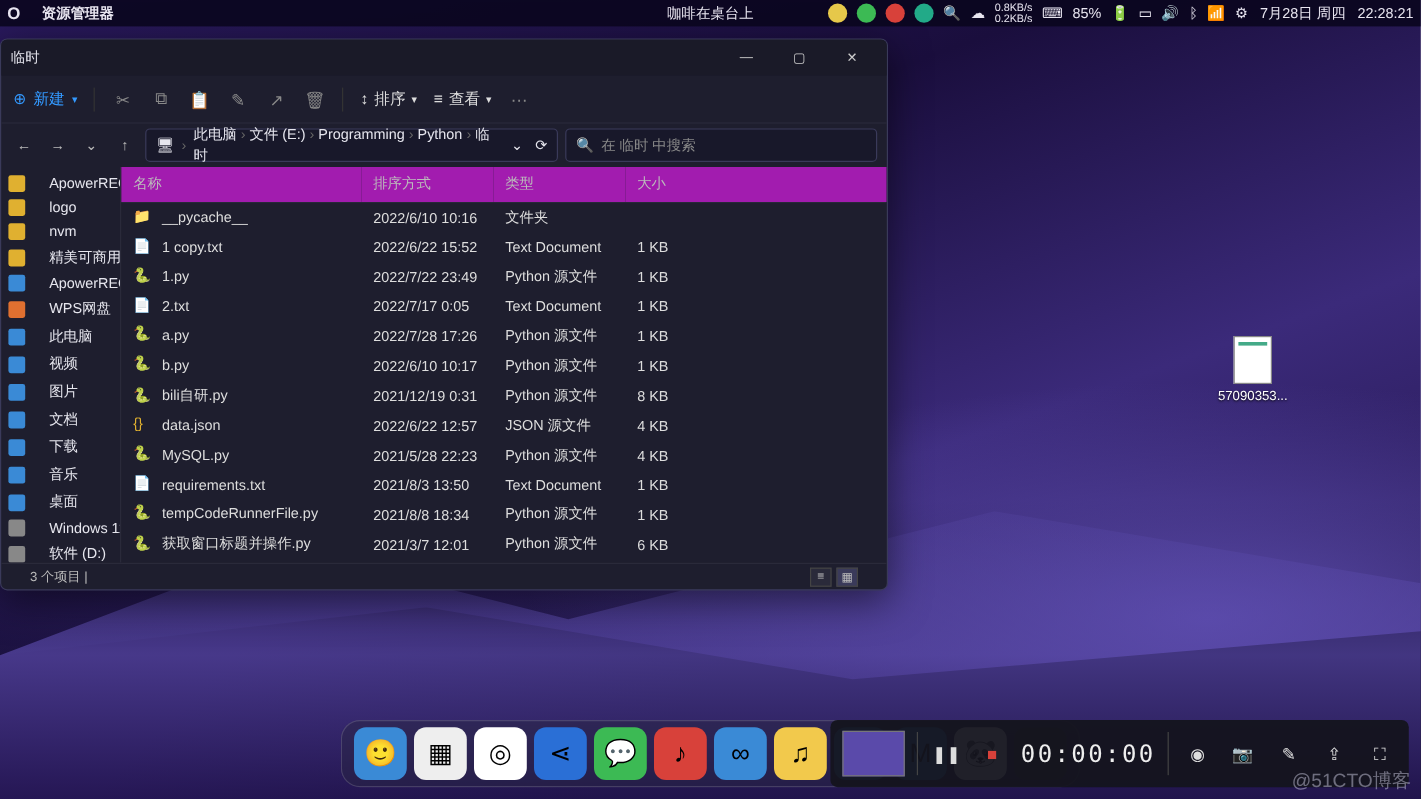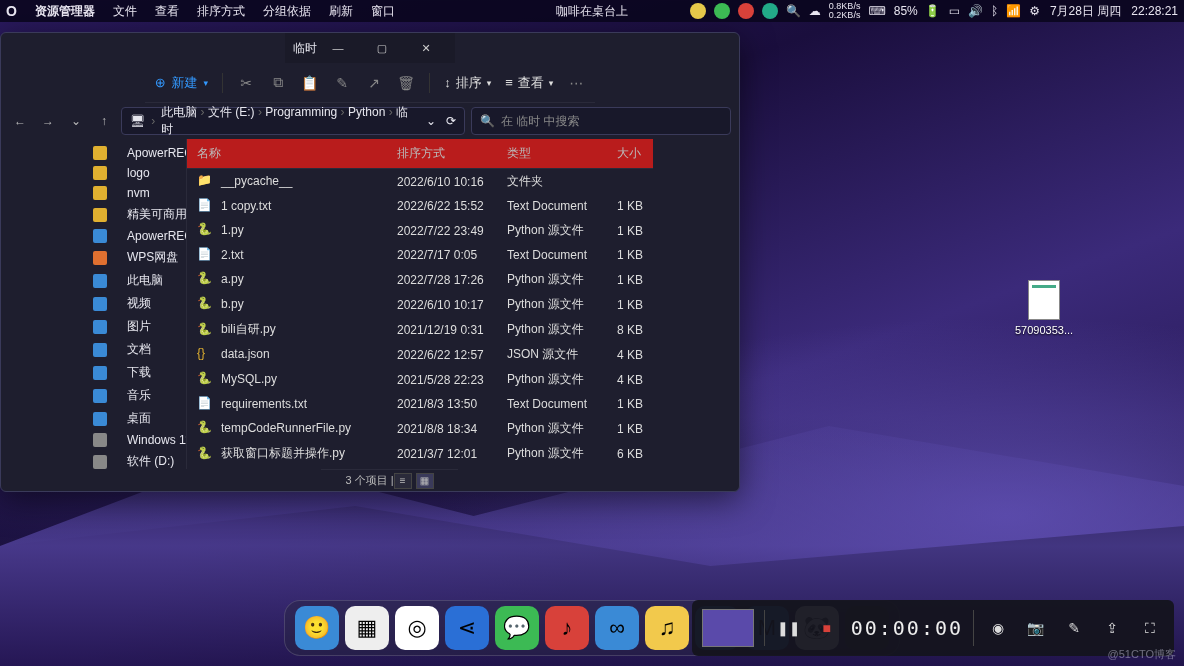--- a/index.html
+++ b/index.html
@@ -13,48 +13,48 @@
 .wallpaper-mountains::before { content:""; position:absolute; bottom:0; left:0; right:0; height:200px; background: linear-gradient(135deg, #1a0e3d 20%, #0a0520 50%); clip-path: polygon(0 40%, 30% 20%, 60% 50%, 100% 30%, 100% 100%, 0 100%); }
 .wallpaper-mountains::after { content:""; position:absolute; bottom:0; left:0; right:0; height:300px; background: linear-gradient(to bottom, transparent, #5a4aaa 60%, #2a1a5e); clip-path: polygon(0 60%, 20% 30%, 40% 50%, 70% 20%, 100% 40%, 100% 100%, 0 100%); opacity:0.7; }
 
 
 .topbar { position: absolute; top: 0; left: 0; right: 0; height: 22px; background: rgba(10,5,30,0.9); color: #e8e5f0; display: flex; align-items: center; font-size: 12px; padding: 0 6px; z-index: 50; }
 .topbar .left { display: flex; gap: 18px; align-items: center; }
 .topbar .right { margin-left: auto; display: flex; gap: 10px; align-items: center; }
 .topbar .tray { display:flex; gap:8px; align-items:center; }
 .topbar .tray-icon { width:16px; height:16px; border-radius:50%; background:#4a8; display:flex; align-items:center; justify-content:center; font-size:10px; }
 .topbar .net { font-size:9px; line-height:1; text-align:right; }
-.watermark { position:absolute; right:8px; bottom:4px; color:rgba(200,200,220,0.5); font-size:11px; }
-
-
-.explorer { position: absolute; left: 0; top: 32px; width: 740px; height: 460px; background: #1e1e2e; color: #e6e6ee; border: 1px solid #3a3a5a; border-radius: 6px; display: flex; flex-direction: column; overflow: hidden; box-shadow: 0 8px 32px rgba(0,0,0,0.5); z-index:10;align-items:center;}
+.watermark { position:absolute; right:8px; bottom:4px; color:rgba(200,200,220,0.5); font-size:16px; }
+
+
+.explorer { position: absolute; left: 0; top: 32px; width: 740px; height: 460px; background: #1e1e2e; color: #e6e6ee; border: 1px solid #3a3a5a; border-radius: 6px; display: flex; flex-direction: column; overflow: hidden; box-shadow: 0 8px 32px rgba(0,0,0,0.5); z-index:10;}
 .titlebar { height: 30px; display:flex; align-items:center; padding:0 8px; font-size:12px; background:#1a1a28; }
 .titlebar .controls { margin-left:auto; display:flex; gap:2px;}
 .titlebar .controls div { width:42px; height:28px; display:flex; align-items:center; justify-content:center; font-size:11px; color:#ccc;}
 .toolbar { height: 40px; display:flex; align-items:center; padding:0 10px; gap:14px; border-bottom:1px solid #2a2a3a;}
 .toolbar .newbtn { display:flex; align-items:center; gap:6px; color:#3399ff; font-size:13px;}
 .toolbar .sep { width:1px; height:20px; background:#333; }
 .toolbar .tbicon { width:18px; height:18px; color:#888; display:flex; align-items:center; justify-content:center; font-size:14px;}
 .toolbar .dropbtn { display:flex; align-items:center; gap:5px; font-size:13px; color:#ddd;}
 .navbar { height:36px; display:flex; align-items:center; padding:0 8px; gap:6px;}
 .navbar .navbtn { width:22px; height:22px; display:flex; align-items:center; justify-content:center; color:#bbb; font-size:12px;}
 .navbar .breadcrumb { flex:1; height:28px; border:1px solid #3a3a5a; border-radius:4px; display:flex; align-items:center; padding:0 8px; gap:6px; font-size:12px; background:#18182a;}
 .navbar .breadcrumb .sep { color:#666; }
 .navbar .search { width:260px; height:28px; border:1px solid #3a3a5a; border-radius:4px; display:flex; align-items:center; padding:0 8px; gap:6px; background:#18182a; color:#888; font-size:12px;}
 .main { flex:1; display:flex; overflow:hidden;}
 .sidebar { width:100px; border-right:1px solid #2a2a3a; overflow:hidden; font-size:12px; padding:4px 0;}
 .sidebar .item { padding:3px 6px; display:flex; align-items:center; gap:20px; white-space:nowrap; cursor:default;}
 .sidebar .item .icn { width:14px; height:14px; border-radius:2px; flex-shrink:0;}
 .filelist { flex:1; overflow:auto; position:relative;}
 .filelist table { width:100%; border-collapse:collapse; font-size:12px;}
-.filelist th { text-align:left; font-weight:400; color:#bbb; padding:6px 10px; border-bottom:1px solid #2a2a3a; position:sticky; top:0; background:#b91c1c;}
+.filelist th { text-align:left; font-weight:400; color:#bbb; padding:6px 10px; border-bottom:1px solid #2a2a3a; position:sticky; top:0; background:#a21caf;}
 .filelist td { padding:4px 10px; color:#ddd;}
 .filelist td.name { display:flex; align-items:center; gap:8px;}
 .filelist .ficon { width:16px; height:16px; flex-shrink:0;}
-.statusbar { height:22px; border-top:1px solid #2a2a3a; display:flex; align-items:center; padding:0 24px; font-size:11px; color:#bbb;margin-left:39px;}
+.statusbar { height:22px; border-top:1px solid #2a2a3a; display:flex; align-items:center; padding:0 24px; font-size:11px; color:#bbb;}
 .statusbar .viewtoggles { margin-left:auto; display:flex; gap:4px;}
 .statusbar .viewtoggles div { width:18px; height:16px; border:1px solid #444; background:#2a2a3a; font-size:10px; display:flex; align-items:center; justify-content:center;}
 
 
 .desktop-icon { position:absolute; right:100px; top:280px; width:80px; text-align:center; color:#fff; font-size:11px; text-shadow:0 1px 2px #000;}
 .desktop-icon .doc { width:32px; height:40px; margin:0 auto 4px; background:#fff; border:1px solid #888; position:relative;}
 .desktop-icon .doc::before { content:""; position:absolute; top:4px; left:3px; right:3px; height:3px; background:#4a8;}
 
 
 .dock { position:absolute; left:50%; bottom:10px; transform:translateX(-50%); height:56px; background:rgba(40,40,60,0.4); border-radius:16px; border:1px solid rgba(255,255,255,0.15); display:flex; align-items:center; padding:0 10px; gap:6px; backdrop-filter:blur(8px);}
@@ -69,21 +69,20 @@
 </style>
 </head>
 <body>
 
 <div class="wallpaper-mountains"></div>
 
 <div class="topbar">
   <div class="left">
     <span style="font-weight:bold;font-size:14px;">O</span>
     <span style="font-weight:600;">资源管理器</span>
-    <span id="menu-items"><span style="margin-right: 18px;">文件</span><span style="margin-right: 18px;">查看</span><span style="margin-right: 18px;">排序方式</span><span style="margin-right: 18px;">分组依据</span><span style="margin-right: 18px;">刷新</span><span style="margin-right: 18px;">窗口</span></span>
   </div>
   <span style="position:absolute; left:50%; transform:translateX(-50%);">咖啡在桌台上</span>
   <div class="right">
     <div class="tray">
       <span class="tray-icon" style="background:#e6c84a"></span>
       <span class="tray-icon" style="background:#3cba54"></span>
       <span class="tray-icon" style="background:#d8413a"></span>
       <span class="tray-icon" style="background:#2a8"></span>
       <span>🔍</span>
       <span>☁</span>

